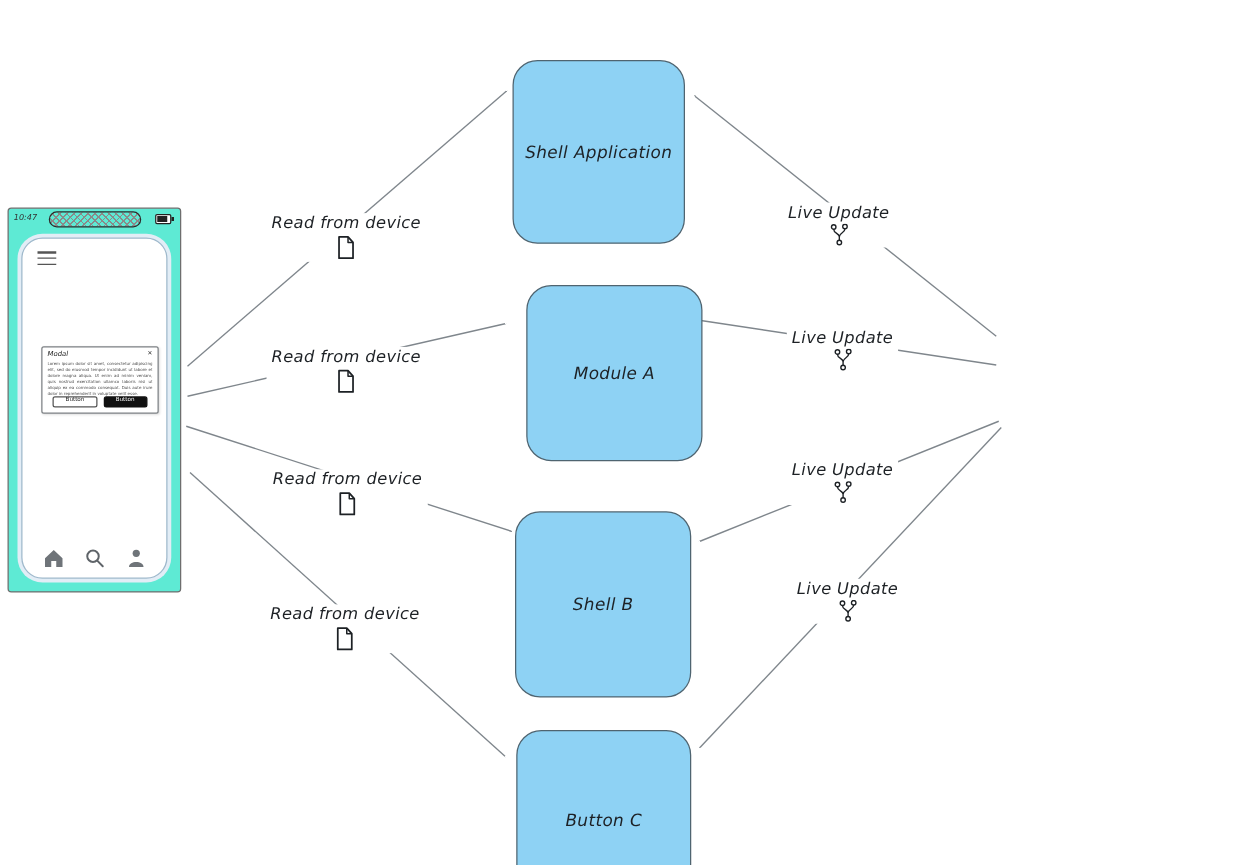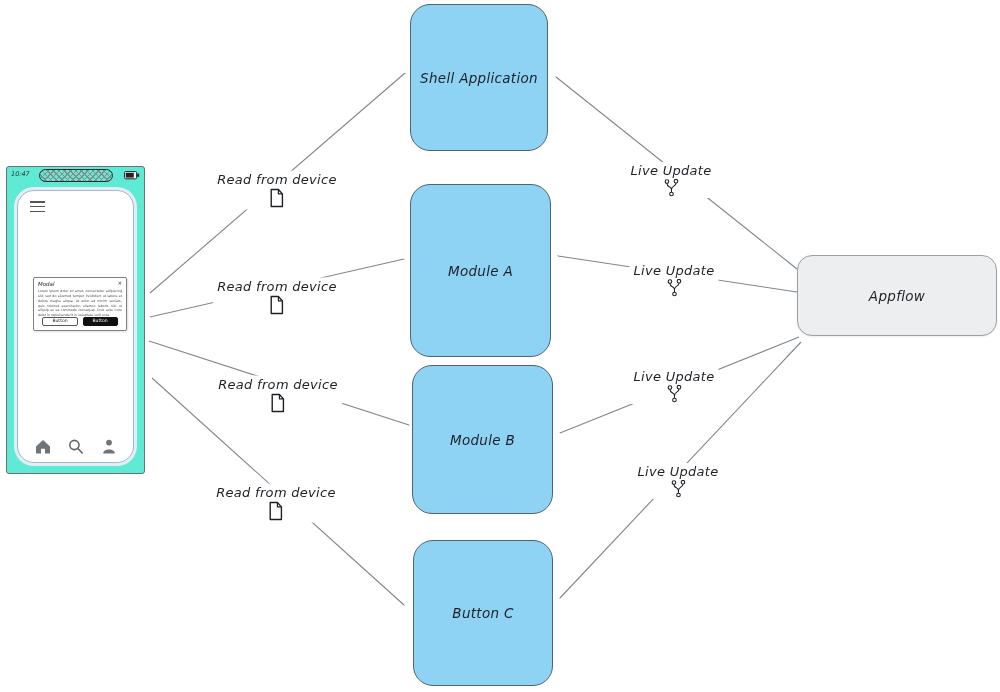--- a/index.html
+++ b/index.html
@@ -13,20 +13,21 @@
   
   .arrows { position:absolute; left:0; top:0; z-index:1; }
   .arrows path { stroke:#7f868c; stroke-width:1.1; fill:none; }
 
   
   .node {
     position:absolute; z-index:2;
     display:flex; align-items:center; justify-content:center;
     font-style:italic; font-size:13.5px; letter-spacing:0.3px;
     text-align:center;
+    margin-top:44px;
   }
   .node.module {
     background:#8ed2f4; border:1.5px solid #4f6470; border-radius:20px;
   }
   .node.appflow {
     background:#eceef0; border:1.5px solid #9aa0a5; border-radius:15px;
     box-shadow:0 1px 2px rgba(0,0,0,0.08);
   }
 
   
@@ -113,31 +114,28 @@
     <path d="M152,378 L404,605" marker-end="url(#ah)"></path>
     <path d="M797,269 L556,77" marker-end="url(#ah)"></path>
     <path d="M797,292 L558,256" marker-end="url(#ah)"></path>
     <path d="M799,337 L560,433" marker-end="url(#ah)"></path>
     <path d="M801,342 L560,598" marker-end="url(#ah)"></path>
   </svg>
 
   <div class="node module" style="left:410px;top:4px;width:138px;height:147px">
     <span>Shell Application</span>
   </div>
-  <div class="node module" style="left:410px;top:184px;width:141px;height:173px">
+  <div class="node module" style="left:421px;top:184px;width:141px;height:141px">
     <span>Module A</span>
   </div>
   <div class="node module" style="left:412px;top:365px;width:141px;height:149px">
-    <span>Module B</span>
+    <span>Shell B</span>
   </div>
   <div class="node module" style="left:413px;top:540px;width:140px;height:146px">
     <span>Button C</span>
-  </div>
-  <div class="node appflow" style="left:797px;top:255px;width:200px;height:81px">
-    <span>Appflow</span>
   </div>
 
   <div class="edge-label" style="left:277px;top:190px">
     <span>Read from device</span>
     <svg width="17" height="21" viewBox="0 0 17 21">
       <path d="M3 2 h7.2 l4 4.4 v12.6 h-11.2 z" fill="#fff" stroke="#1d2125" stroke-width="1.4" stroke-linejoin="round"></path>
       <path d="M10.2 2 v4.4 h4" fill="none" stroke="#1d2125" stroke-width="1.2" stroke-linejoin="round"></path>
     </svg>
   </div>
   <div class="edge-label" style="left:277px;top:297px">

